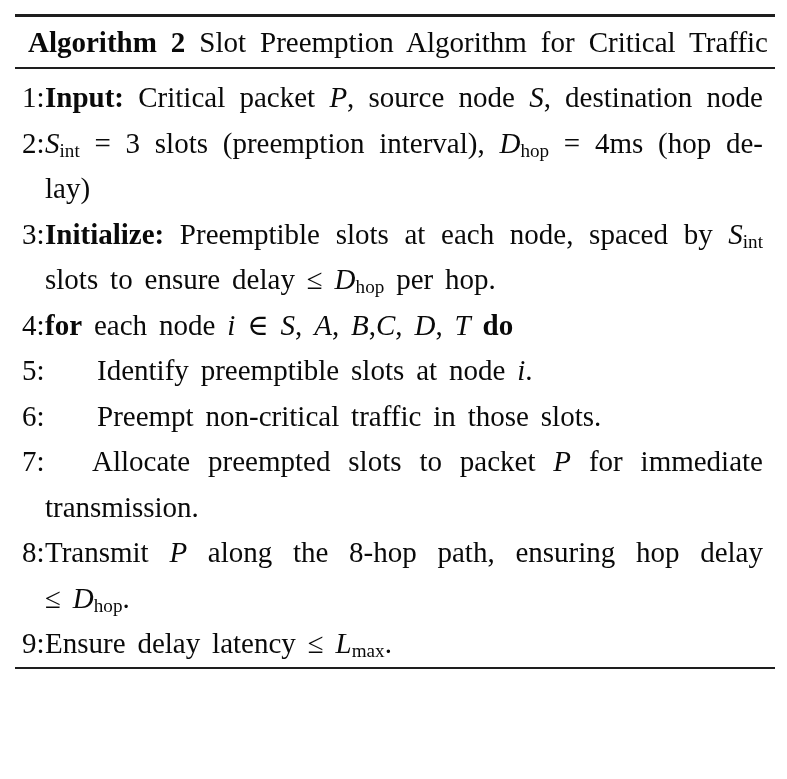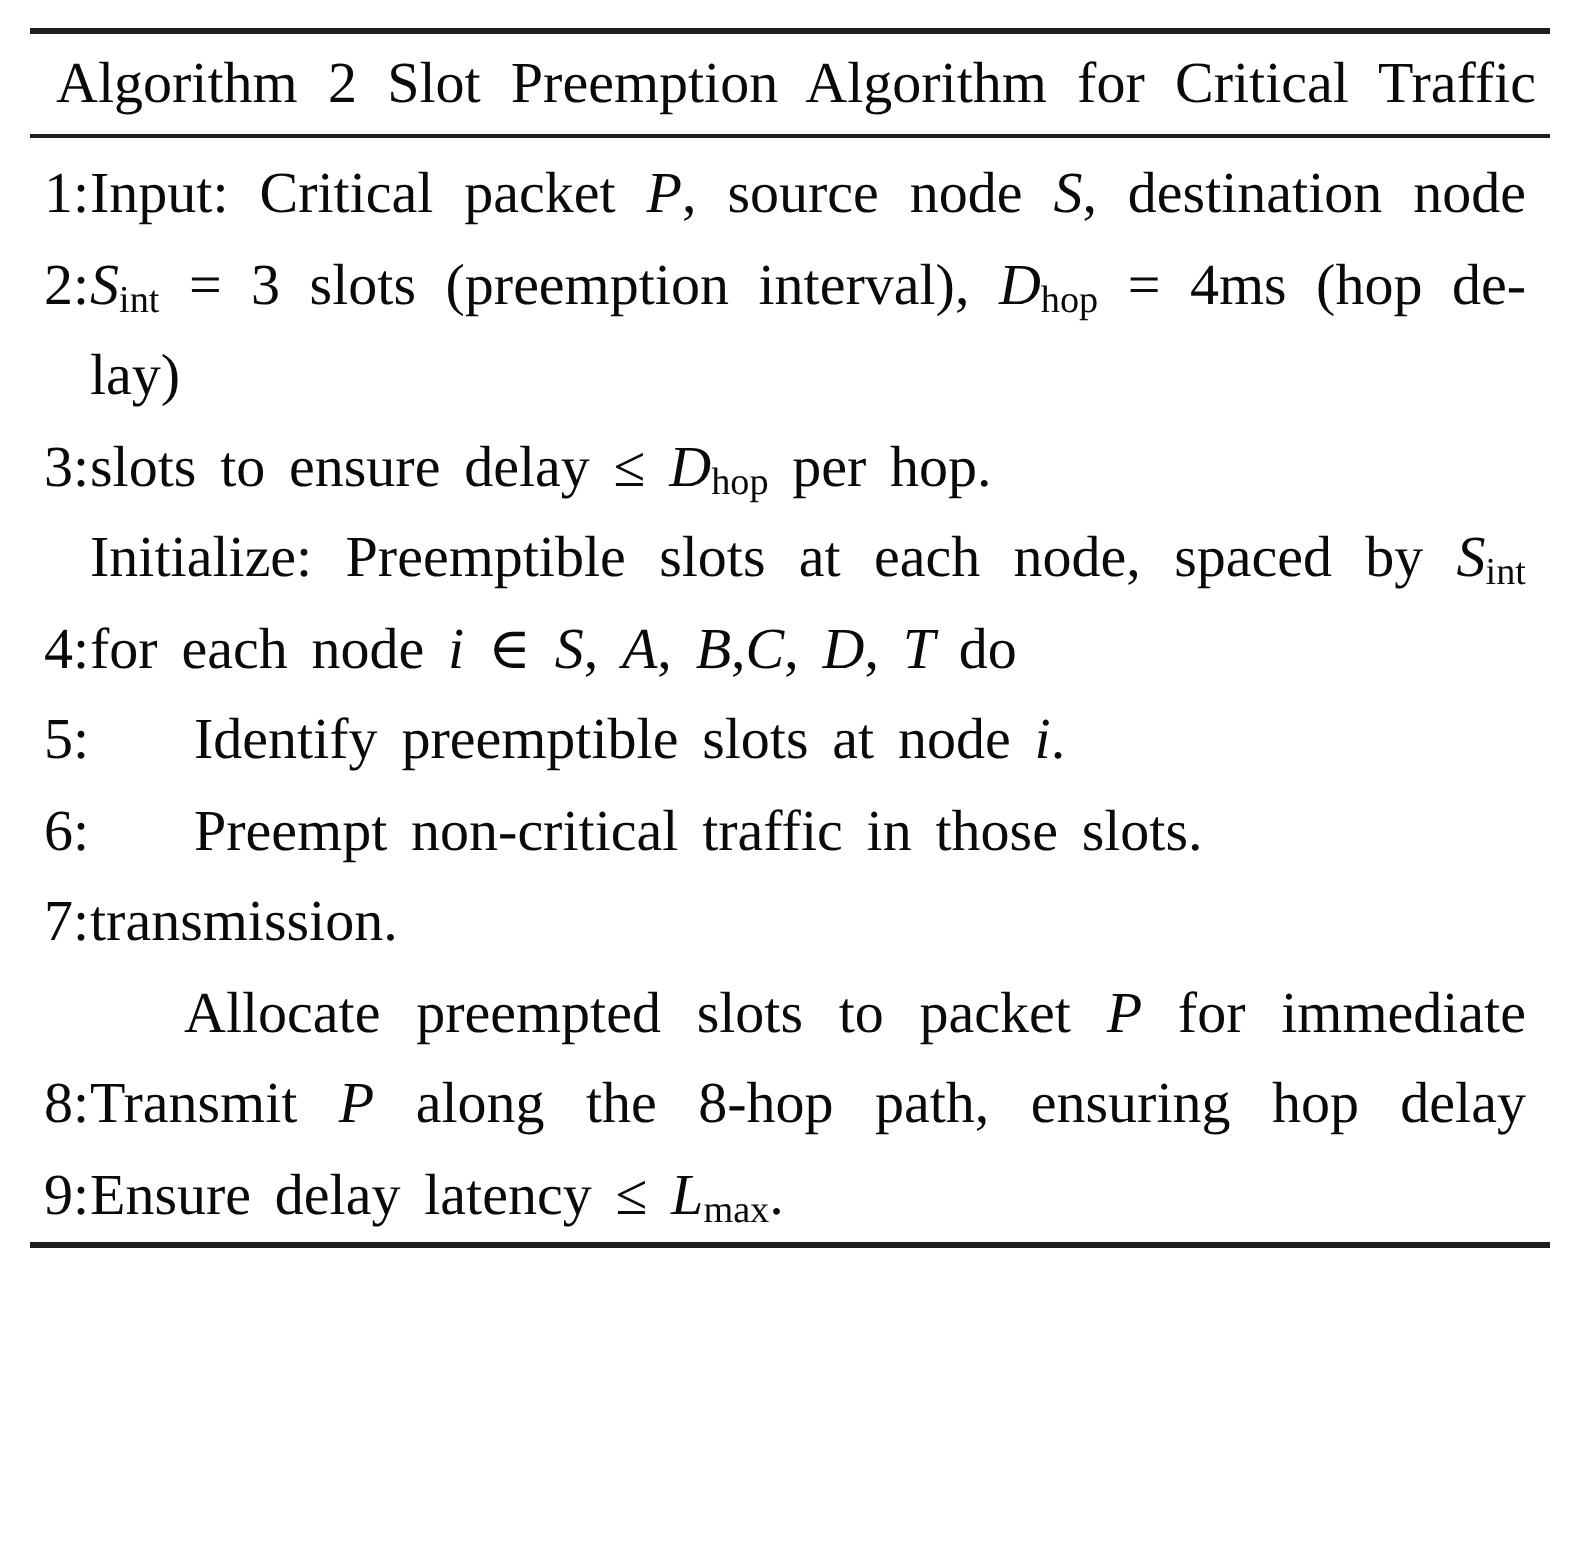--- a/index.html
+++ b/index.html
@@ -43,21 +43,21 @@
   .num { flex: 0 0 23px; line-height: 45.5px; }
   .text { flex: 1 1 auto; min-width: 0; }
   .row { line-height: 45.5px; word-spacing: 0.16em; }
   .row.j {
     text-align: justify;
     text-align-last: justify;
     word-spacing: 0.03em;
   }
   .row.ind  { text-indent: 52px; }
   .row.ind2 { text-indent: 47px; }
-  .b { font-weight: 400; }
+  .b { font-weight: 700; }
   .i { font-style: italic; }
   sub {
     font-size: 0.66em;
     line-height: 0;
     vertical-align: baseline;
     position: relative;
     top: 0.22em;
   }
 </style>
 </head>
@@ -84,22 +84,22 @@
       <span class="num">2:</span>
       <div class="text">
         <div class="row j"><span class="i">S</span><sub>int</sub><span> = 3 slots (preemption interval), </span><span class="i">D</span><sub>hop</sub><span> = 4ms (hop de-</span></div>
         <div class="row"><span>lay)</span></div>
       </div>
     </div>
 
     <div class="step">
       <span class="num">3:</span>
       <div class="text">
+        <div class="row j"><span class="b">Initialize:</span><span> Preemptible slots at each node, spaced by </span><span class="i">S</span><sub>int</sub></div>
         <div class="row"><span>slots to ensure delay ≤ </span><span class="i">D</span><sub>hop</sub><span> per hop.</span></div>
-        <div class="row j"><span class="b">Initialize:</span><span> Preemptible slots at each node, spaced by </span><span class="i">S</span><sub>int</sub></div>
       </div>
     </div>
 
     <div class="step">
       <span class="num">4:</span>
       <div class="text">
         <div class="row"><span class="b">for</span><span> each node </span><span class="i">i</span><span> ∈ </span><span class="i">S</span><span>, </span><span class="i">A</span><span>, </span><span class="i">B</span><span>,</span><span class="i">C</span><span>, </span><span class="i">D</span><span>, </span><span class="i">T</span><span> </span><span class="b">do</span></div>
       </div>
     </div>
 
@@ -113,29 +113,30 @@
     <div class="step">
       <span class="num">6:</span>
       <div class="text">
         <div class="row ind"><span>Preempt non-critical traffic in those slots.</span></div>
       </div>
     </div>
 
     <div class="step">
       <span class="num">7:</span>
       <div class="text">
+        <div class="row j ind2"><span>Allocate preempted slots to packet </span><span class="i">P</span><span> for immediate</span></div>
         <div class="row"><span>transmission.</span></div>
-        <div class="row j ind2"><span>Allocate preempted slots to packet </span><span class="i">P</span><span> for immediate</span></div>
       </div>
     </div>
 
     <div class="step">
       <span class="num">8:</span>
       <div class="text">
         <div class="row j"><span>Transmit </span><span class="i">P</span><span> along the 8-hop path, ensuring hop delay</span></div>
+        <div class="row"><span>≤ </span><span class="i">D</span><sub>hop</sub><span>.</span></div>
       </div>
     </div>
 
     <div class="step">
       <span class="num">9:</span>
       <div class="text">
         <div class="row"><span>Ensure delay latency ≤ </span><span class="i">L</span><sub>max</sub><span>.</span></div>
       </div>
     </div>
 

